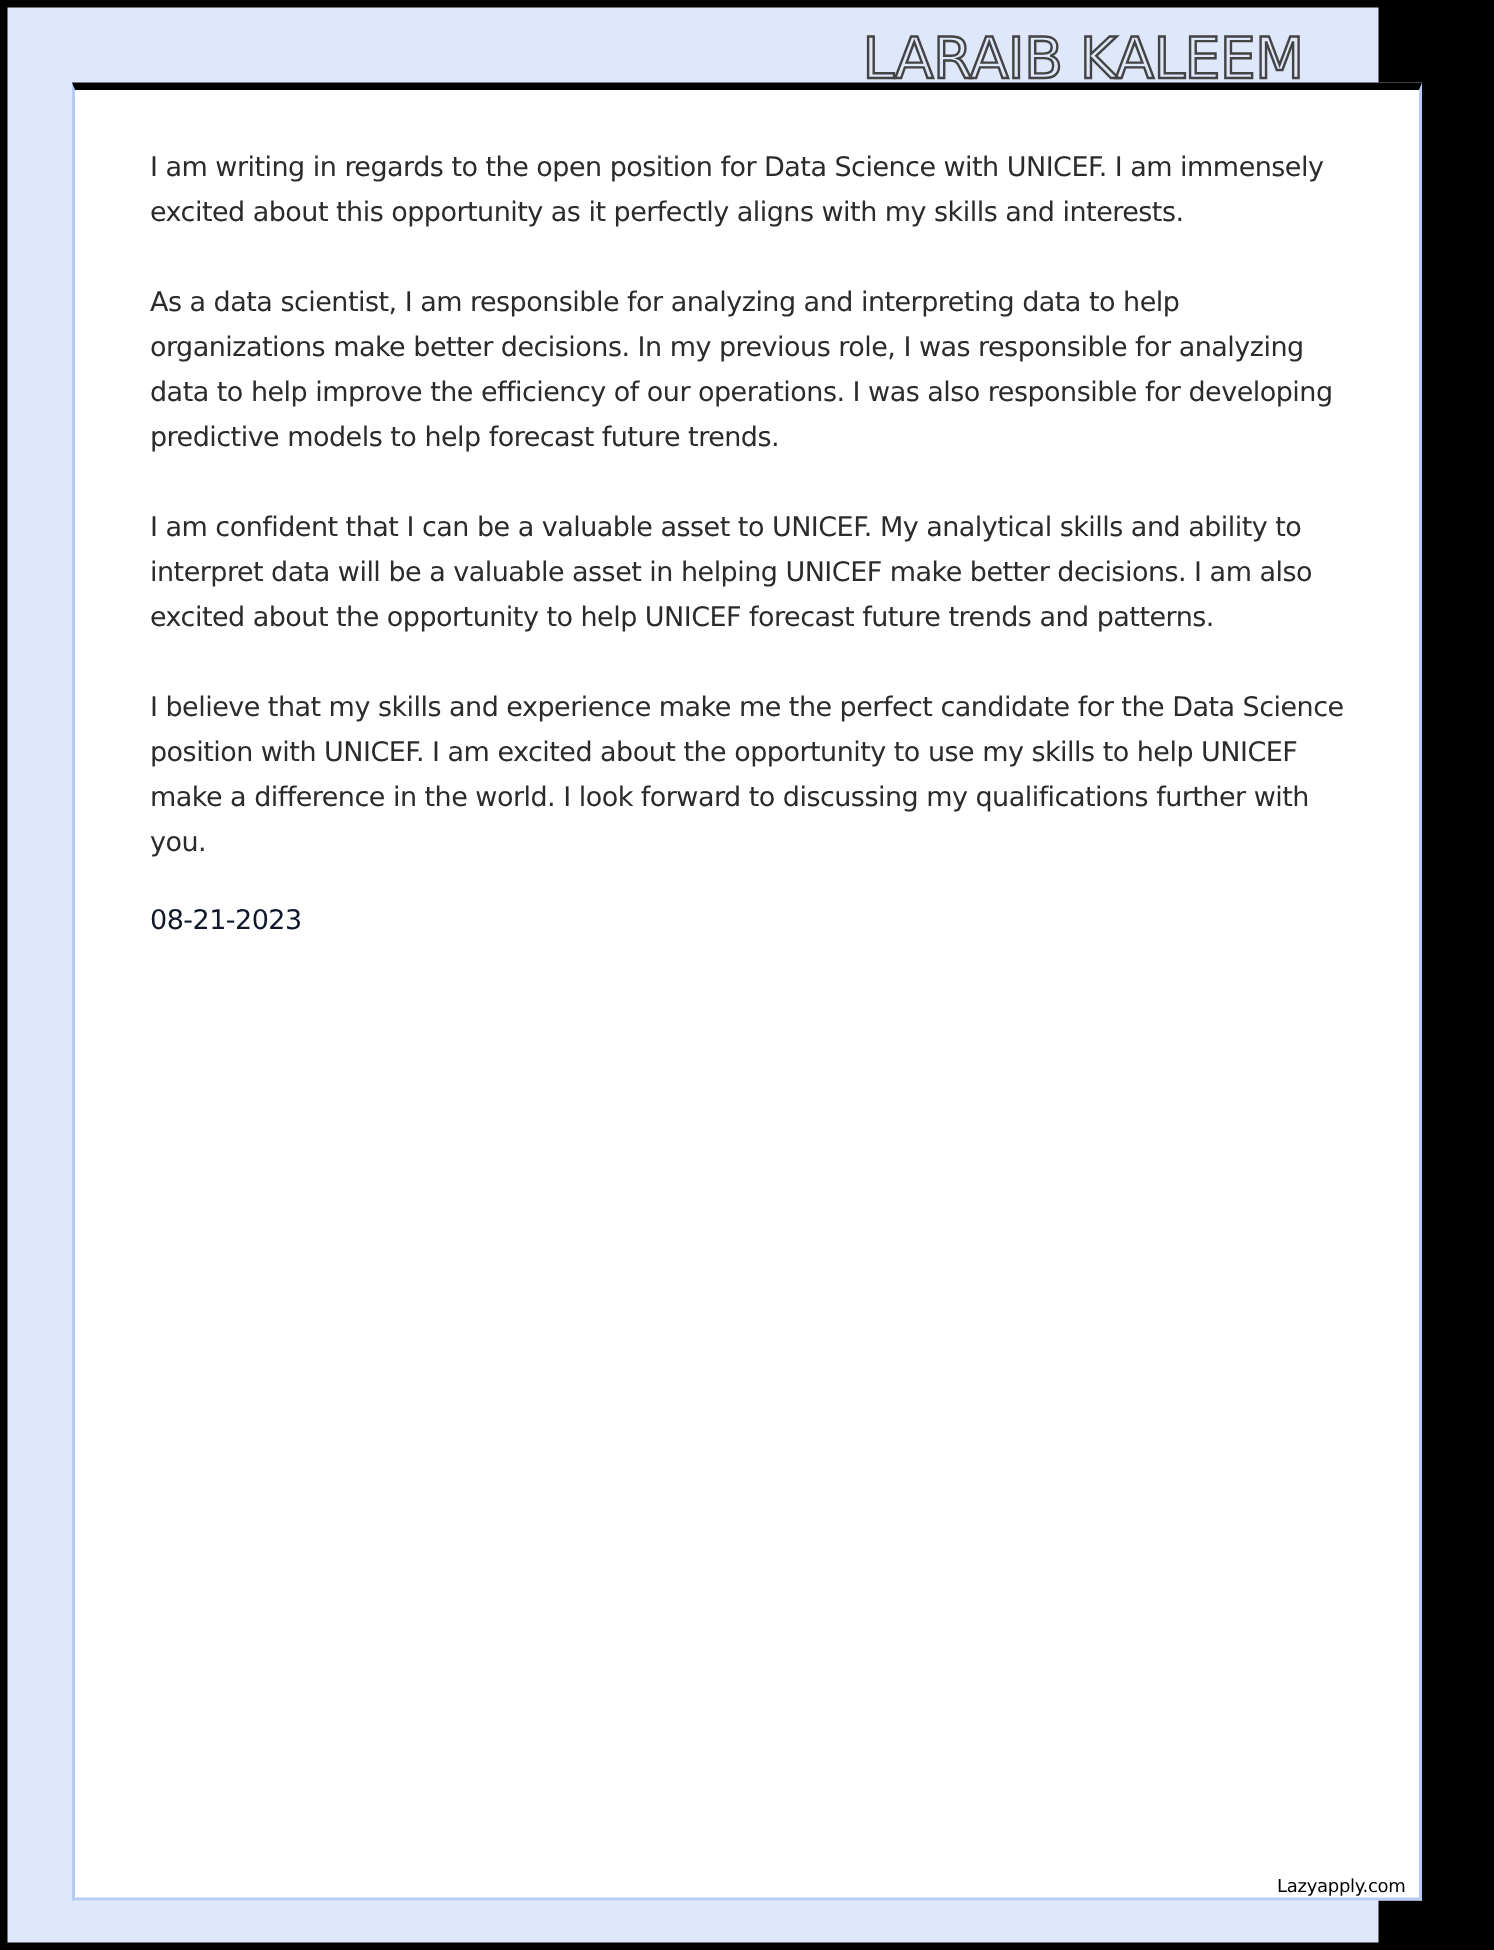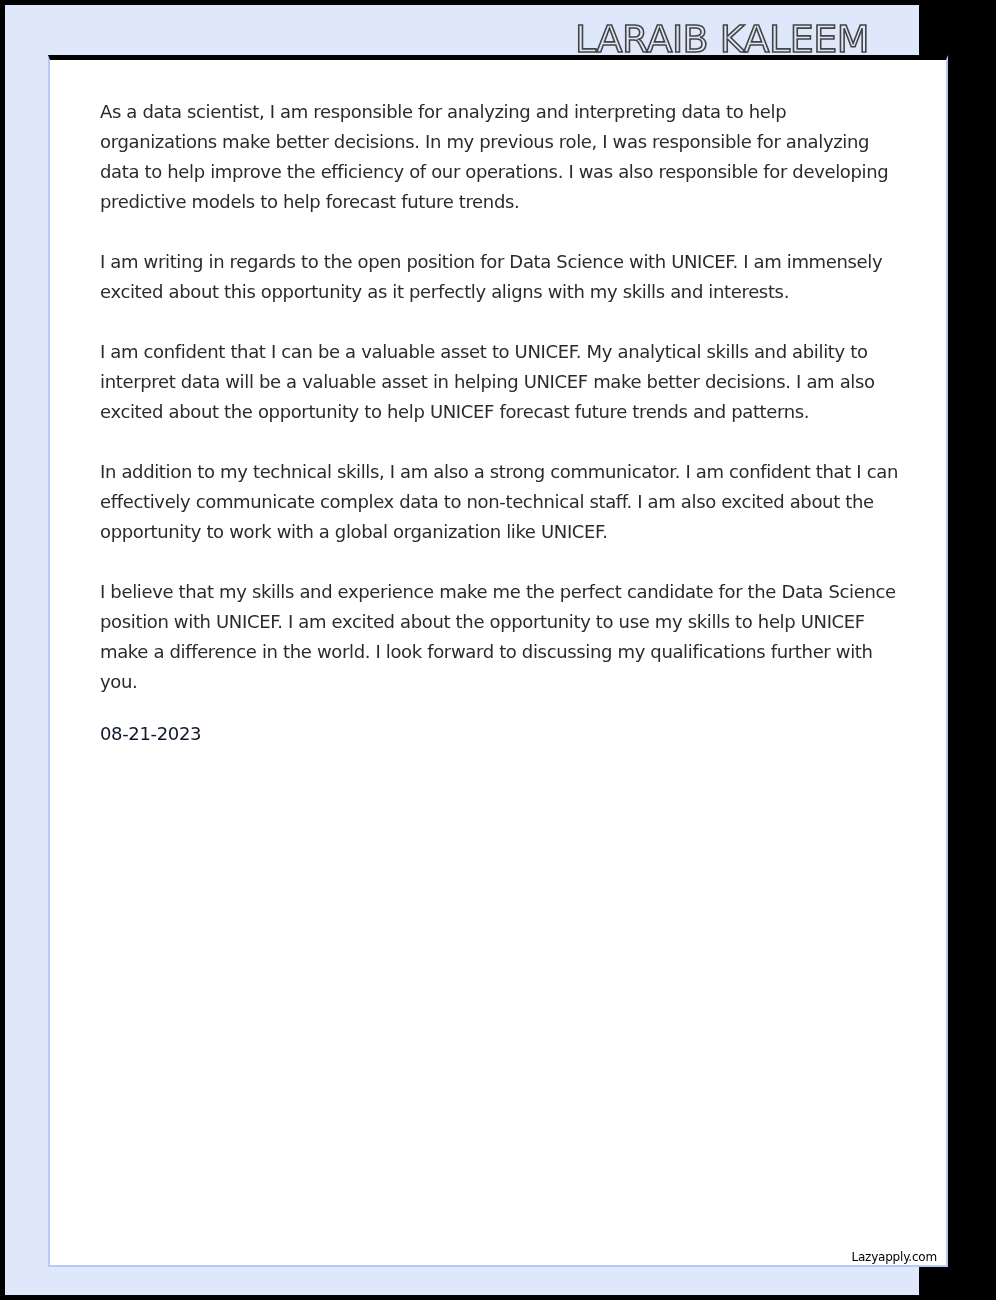--- a/index.html
+++ b/index.html
@@ -82,22 +82,21 @@
     }
   </style>
 </head>
 <body>
 
 <div class="frame">
   <div class="name">LARAIB KALEEM</div>
 
   <div class="page">
     <div class="content">
+      <p>I am writing in regards to the open position for Data Science with UNICEF. I am immensely excited about this opportunity as it perfectly aligns with my skills and interests.</p>
       <p>As a data scientist, I am responsible for analyzing and interpreting data to help organizations make better decisions. In my previous role, I was responsible for analyzing data to help improve the efficiency of our operations. I was also responsible for developing predictive models to help forecast future trends.</p>
-      <p>I am writing in regards to the open position for Data Science with UNICEF. I am immensely excited about this opportunity as it perfectly aligns with my skills and interests.</p>
       <p>I am confident that I can be a valuable asset to UNICEF. My analytical skills and ability to interpret data will be a valuable asset in helping UNICEF make better decisions. I am also excited about the opportunity to help UNICEF forecast future trends and patterns.</p>
-      <p>In addition to my technical skills, I am also a strong communicator. I am confident that I can effectively communicate complex data to non-technical staff. I am also excited about the opportunity to work with a global organization like UNICEF.</p>
       <p class="last">I believe that my skills and experience make me the perfect candidate for the Data Science position with UNICEF. I am excited about the opportunity to use my skills to help UNICEF make a difference in the world. I look forward to discussing my qualifications further with you.</p>
       <div class="date">08-21-2023</div>
     </div>
     <div class="footer">Lazyapply.com</div>
   </div>
 </div>
 
 </body></html>

